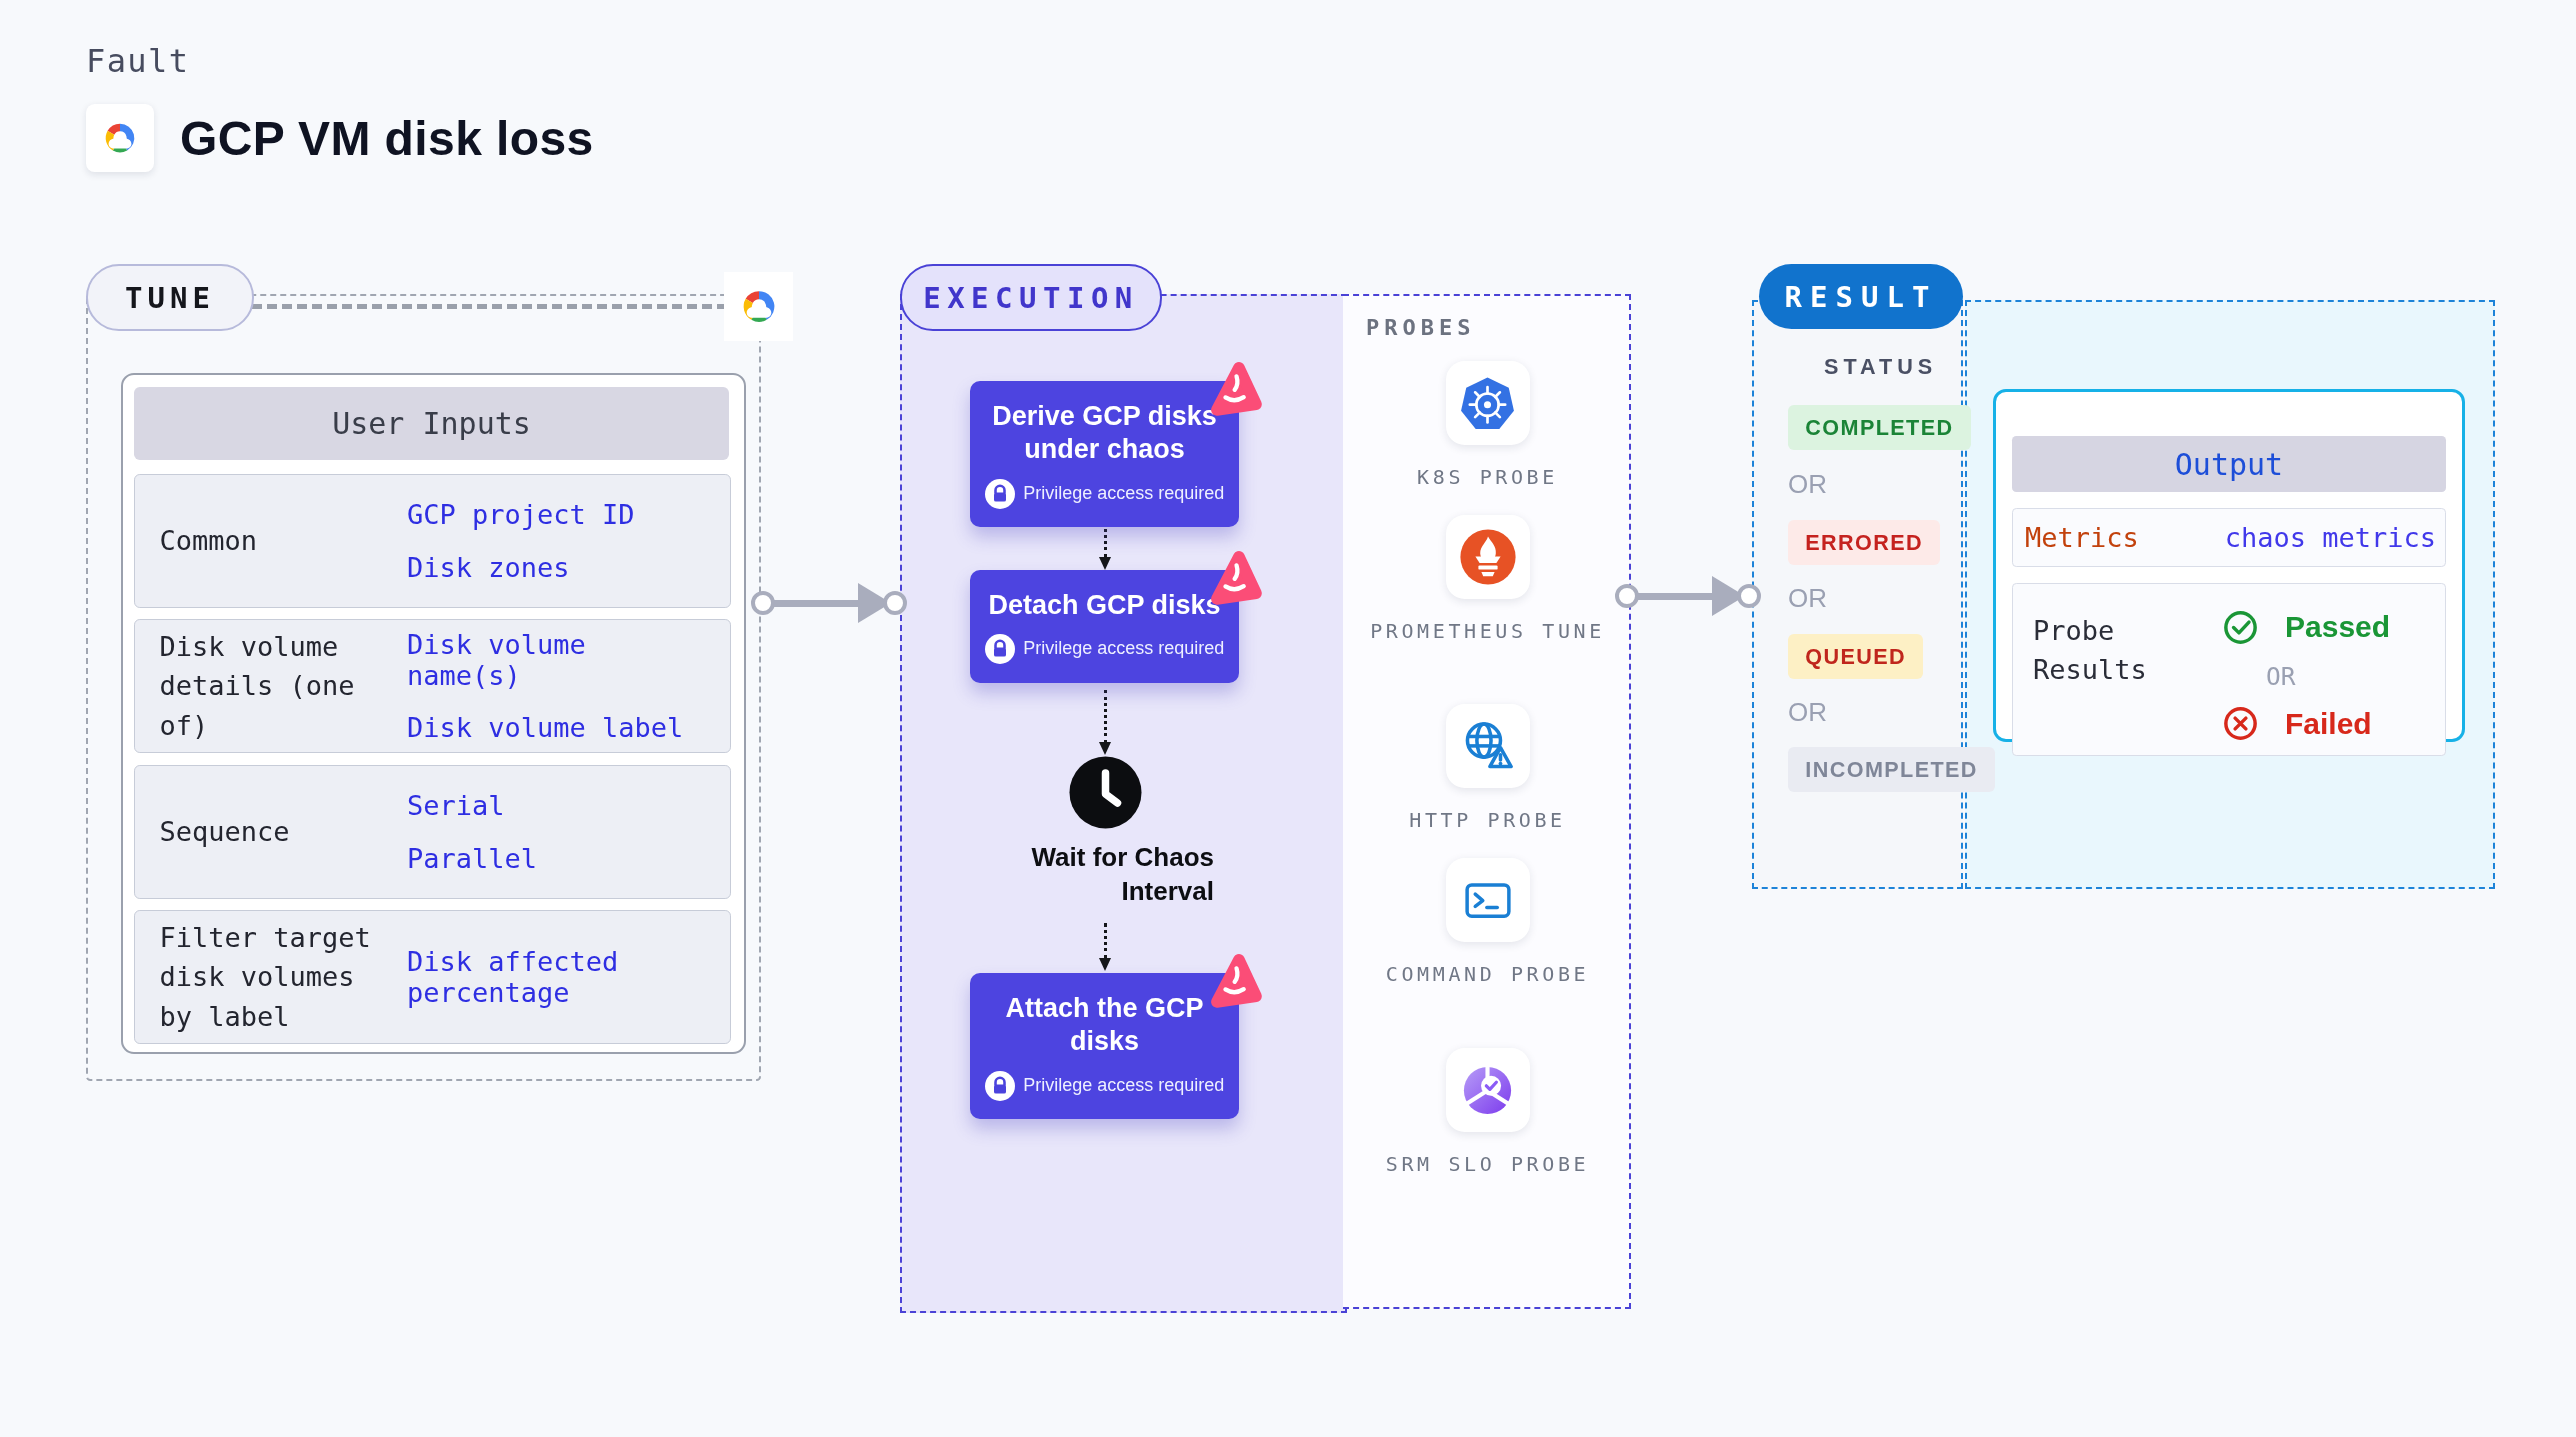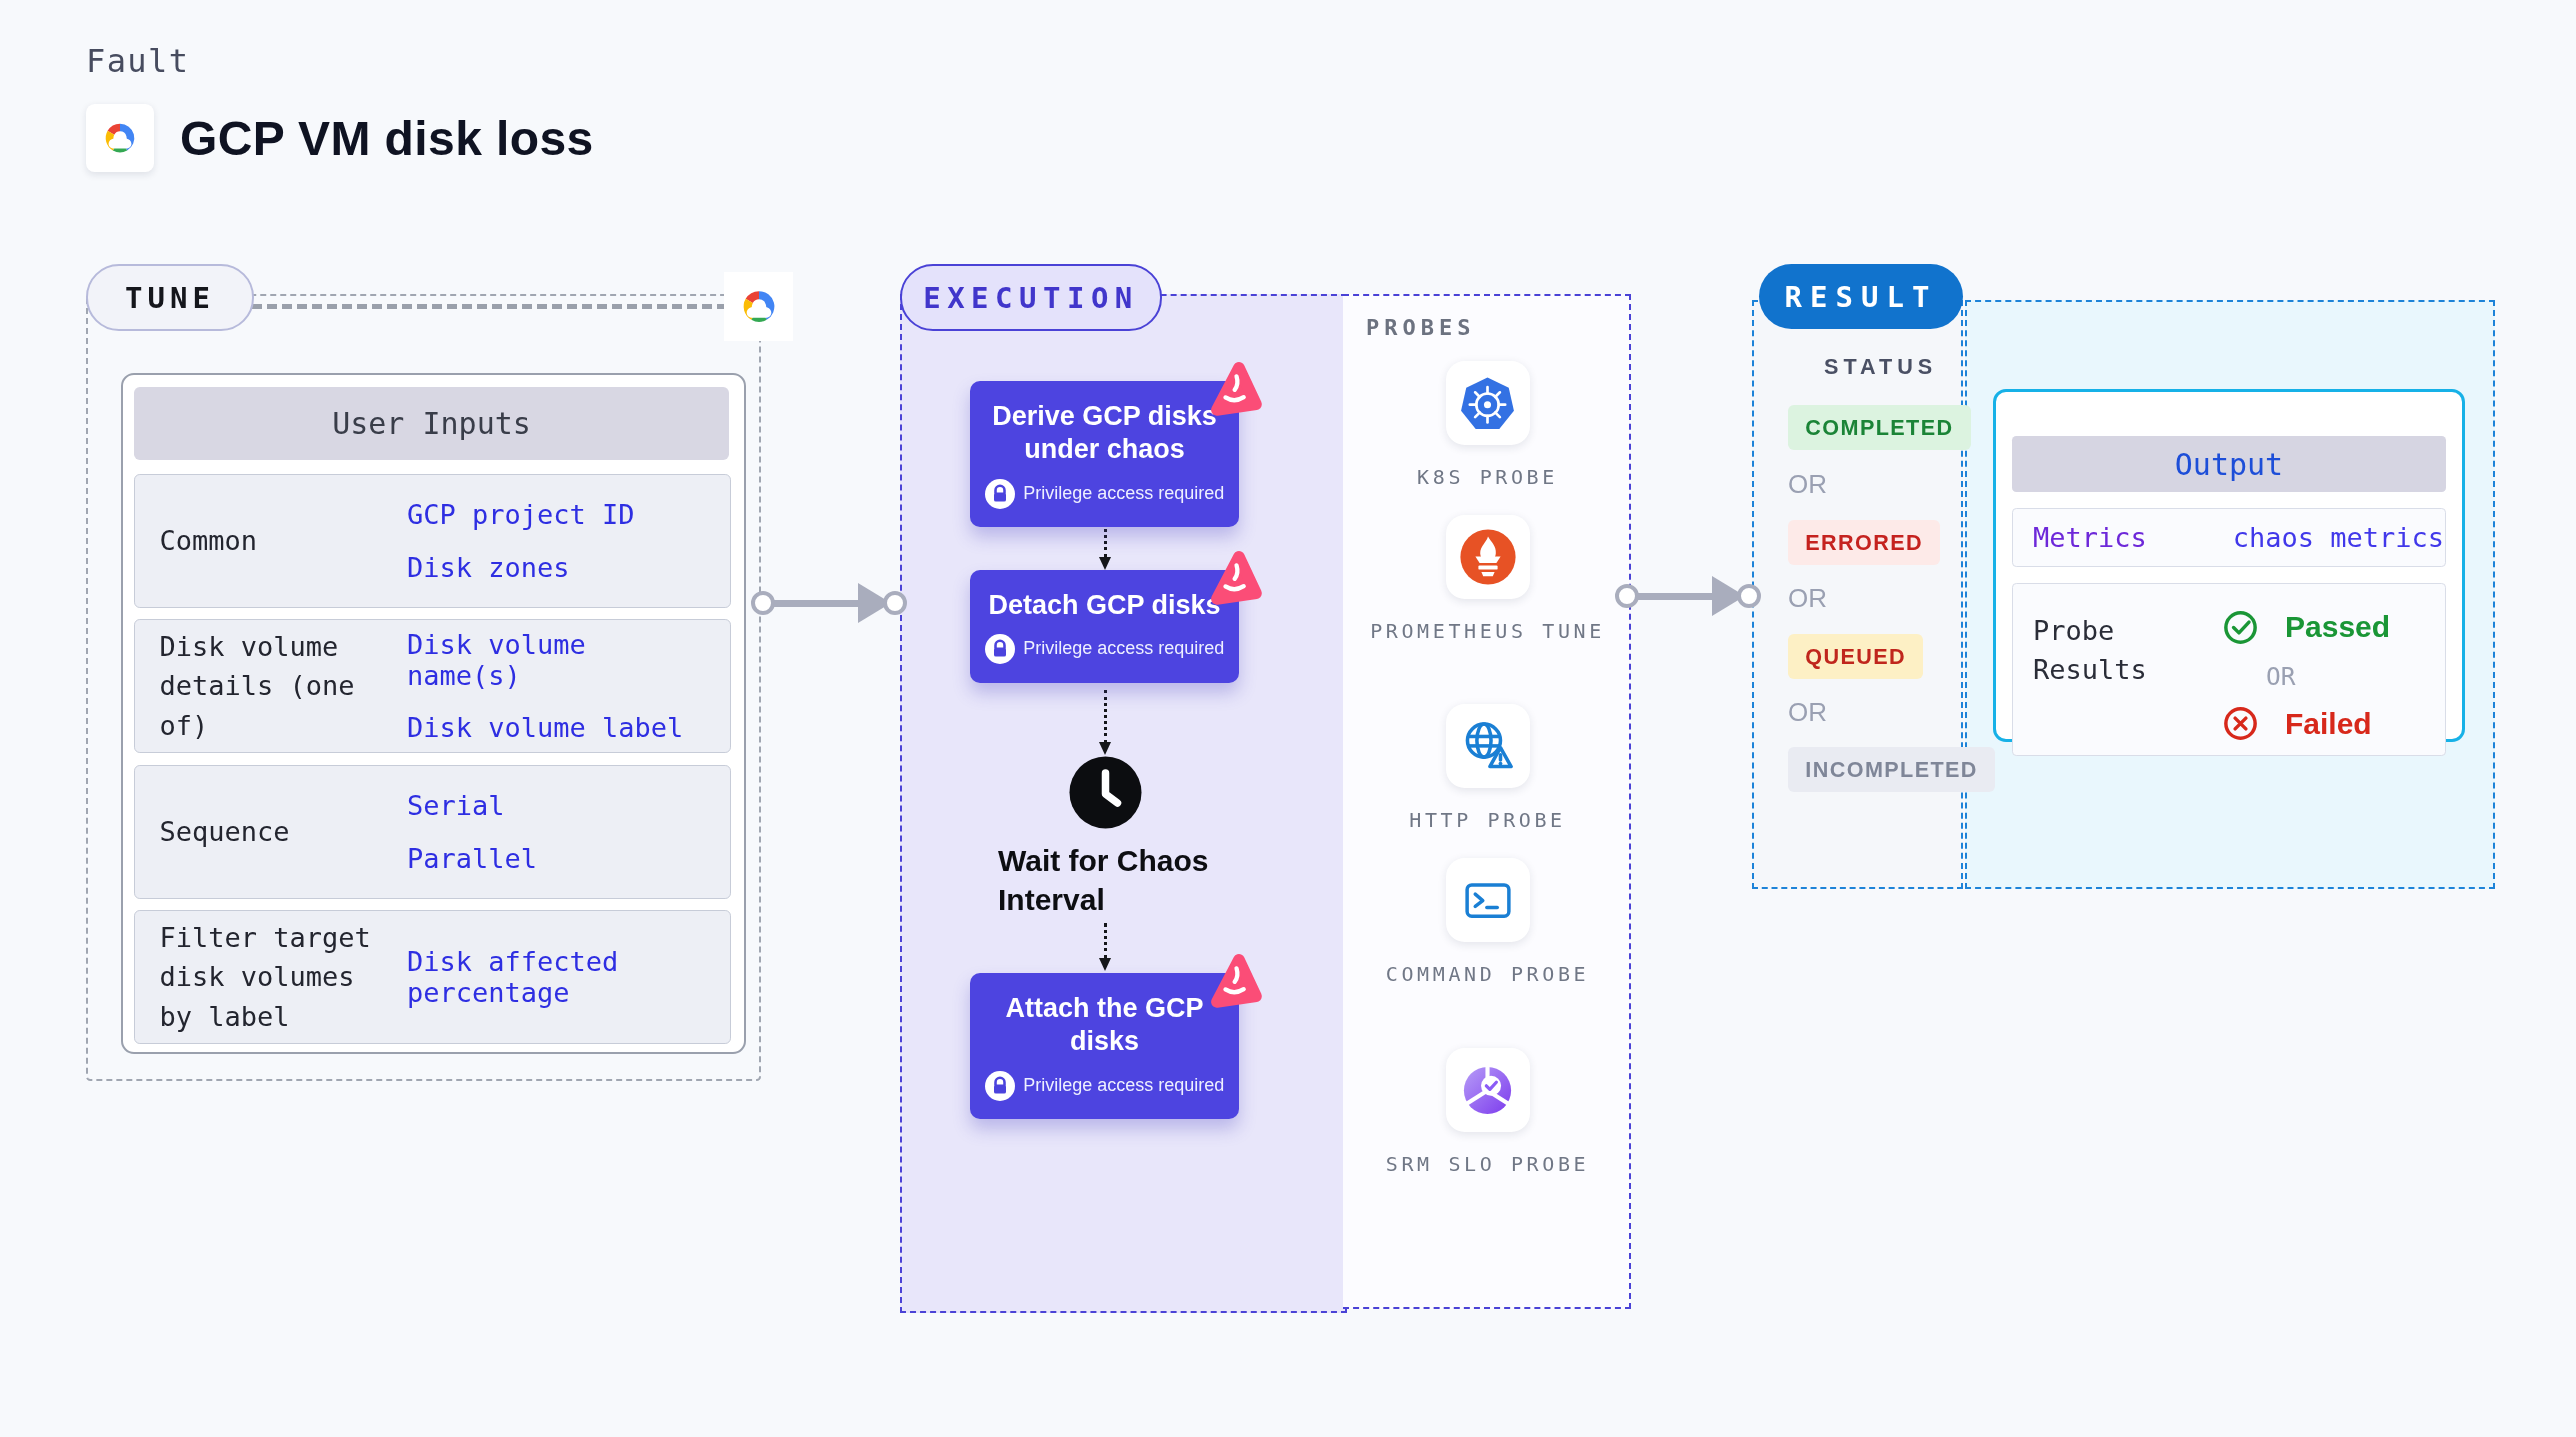--- a/index.html
+++ b/index.html
@@ -53,21 +53,21 @@
              border-radius:33px;display:flex;align-items:center;justify-content:center;
              font-size:29px;font-weight:bold;color:#4136cb;letter-spacing:6.5px;z-index:4;}
   .step{left:970px;width:269px;background:#4d44e0;border-radius:10px;color:#fff;z-index:3;
         box-shadow:0 10px 17.3px rgba(70,60,190,.28);display:flex;flex-direction:column;
         align-items:center;justify-content:center;gap:11.5px;padding:18.7px 7.2px;box-sizing:border-box;}
   .step .title{font-size:27px;font-weight:bold;text-align:center;line-height:1.25;}
   .step .priv{display:flex;align-items:center;gap:8.6px;font-size:18px;color:#eef0ff;}
   .litmus{position:absolute;top:-24.5px;right:-27px;width:66px;height:66px;z-index:4;}
 
   .clock-wrap{left:1068px;top:755px;width:75px;height:75px;z-index:3;}
-  .wait-text{left:998px;top:841px;width:216px;text-align:left;font-size:30px;font-weight:bold;
+  .wait-text{left:998px;top:841px;width:216px;text-align:right;font-size:26px;font-weight:bold;
              color:#0d0e12;line-height:1.3;z-index:3;}
 
   
   .probes-panel{left:1343px;top:294px;width:288px;height:1015px;background:#fcfcff;
                 border:2.9px dashed #4a42d6;border-left:none;box-sizing:border-box;}
   .probes-label{left:1366px;top:315px;font-size:22px;font-weight:bold;color:#6c7280;letter-spacing:5px;}
   .probe-item{left:1352px;width:271px;display:flex;flex-direction:column;align-items:center;}
   .probe-tile{width:84px;height:84px;background:#fff;border-radius:18.7px;
               box-shadow:0 2.9px 8.6px rgba(25,35,70,.10);display:flex;align-items:center;justify-content:center;}
   .probe-name{margin-top:18.7px;font-size:20px;color:#707786;letter-spacing:3.6px;text-align:center;line-height:1.35;}
@@ -87,21 +87,21 @@
   .badge.incompleted{background:#e9ebf2;color:#7f8698;}
   .or-sep{left:1788px;font-size:26px;color:#9aa0b2;}
 
   .output-card{left:1993px;top:389px;width:472px;height:353px;background:#fff;border:3.6px solid #17b1e7;
                border-radius:13px;box-sizing:border-box;padding:16px;z-index:3;}
   .out-header{width:100%;height:56px;background:#d6d5e2;border-radius:4.3px;display:flex;align-items:center;
               justify-content:center;font-size:30px;color:#1d4ed8;margin-top:28px;}
   .out-row{position:relative;width:100%;border:1.4px solid #d9dde8;border-radius:4.3px;background:#fafbfe;
            box-sizing:border-box;}
   .out-row.metrics{margin-top:16px;height:59px;display:flex;align-items:center;}
-  .out-row.metrics .k{font-size:27px;color:#6d28d9;margin-left:20px;}
+  .out-row.metrics .k{font-size:27px;color:#c2410c;margin-left:12px;}
   .out-row.metrics .v{font-size:27px;color:#4138ea;margin-left:86px;}
   .out-row.proberes{margin-top:16px;height:173px;}
   .out-row.proberes .k{position:absolute;left:20px;top:27px;width:158px;font-size:27px;color:#2a2d38;line-height:1.45;}
   .res-line{position:absolute;left:209px;display:flex;align-items:center;gap:26px;font-size:30px;font-weight:bold;}
   .res-line.passed{top:24.5px;color:#1a9636;}
   .res-line.failed{top:121px;color:#d7281b;}
   .res-or{position:absolute;left:253px;top:78px;font-size:24.5px;font-weight:normal;color:#9aa0b2;}
 </style>
 </head>
 <body>

